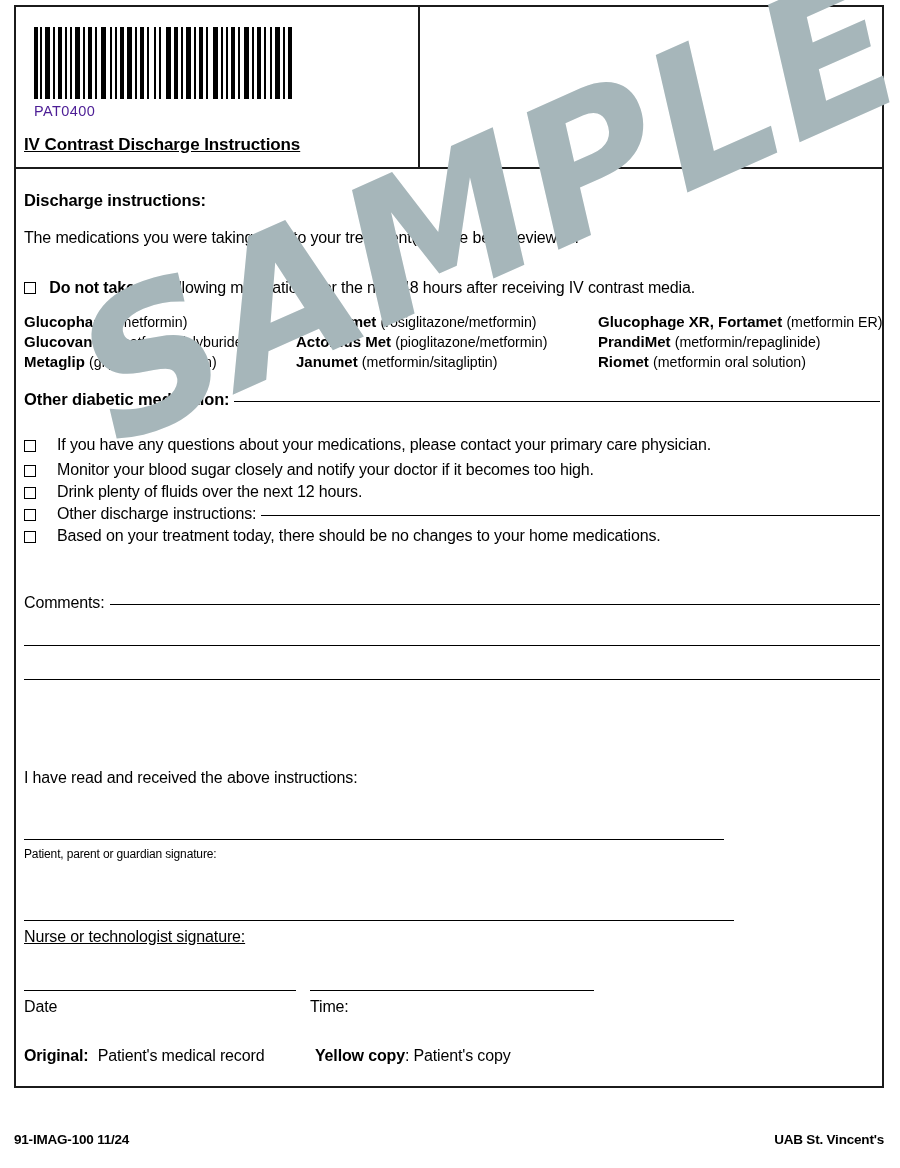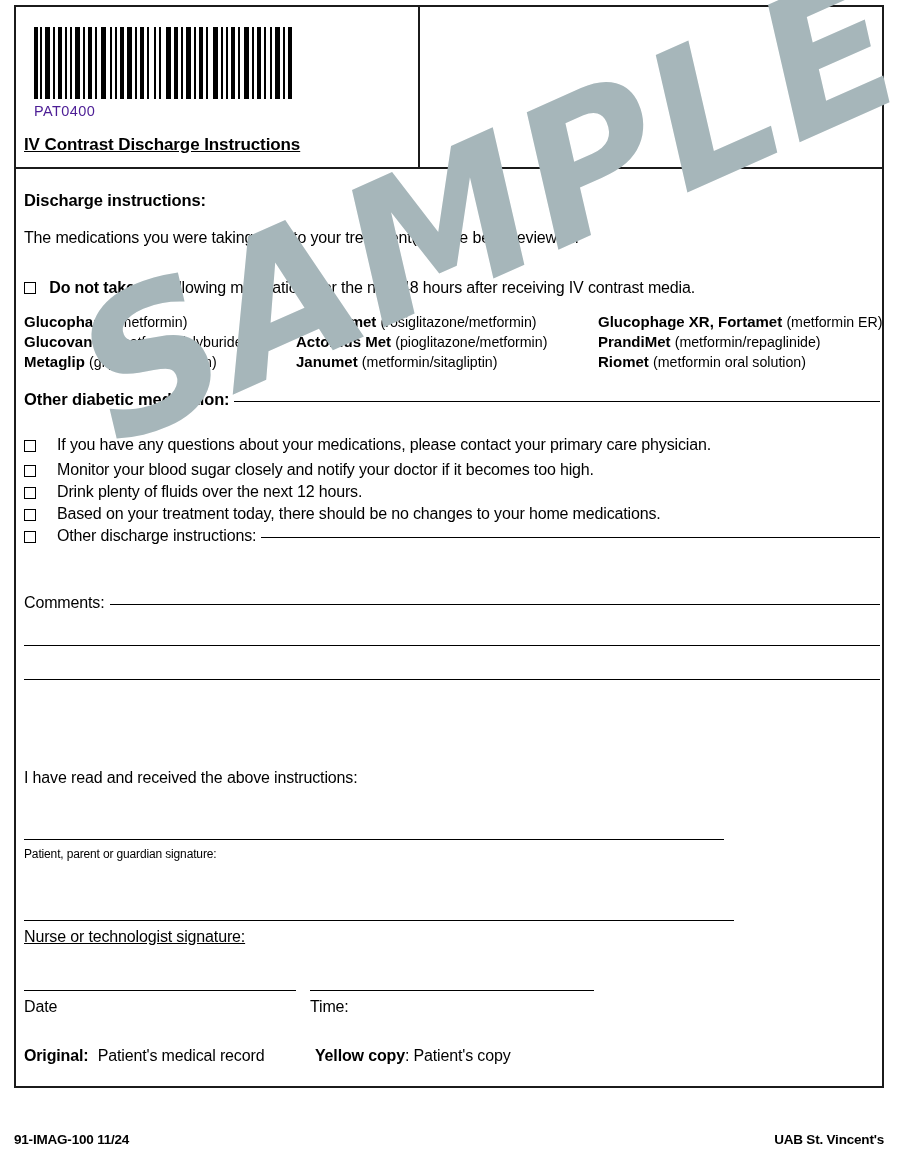--- a/index.html
+++ b/index.html
@@ -460,28 +460,28 @@
       <div class="ck-row">
         <span class="ck-box"></span>
         <span class="ck-txt">Monitor your blood sugar closely and notify your doctor if it becomes too high.</span>
       </div>
       <div class="ck-row">
         <span class="ck-box"></span>
         <span class="ck-txt">Drink plenty of fluids over the next 12 hours.</span>
       </div>
       <div class="ck-row">
         <span class="ck-box"></span>
-        <span class="ck-txt">Based on your treatment today, there should be no changes to your home medications.</span>
-      </div>
-      <div class="ck-row">
-        <span class="ck-box"></span>
         <span class="ck-txt withline">
           <span>Other discharge instructions:</span>
           <span class="ck-inline-rule"></span>
         </span>
+      </div>
+      <div class="ck-row">
+        <span class="ck-box"></span>
+        <span class="ck-txt">Based on your treatment today, there should be no changes to your home medications.</span>
       </div>
     </div>
 
     <div id="comments">
       <div id="comments-first">
         <span id="comments-label">Comments:</span>
         <span class="cm-rule" id="cm-rule-1"></span>
       </div>
       <div class="cm-rule" id="cm-rule-2"></div>
       <div class="cm-rule" id="cm-rule-3"></div>

